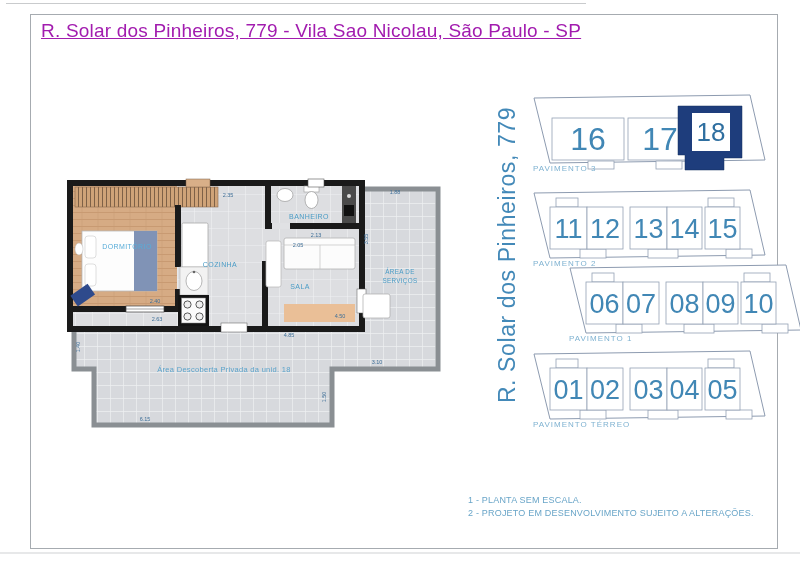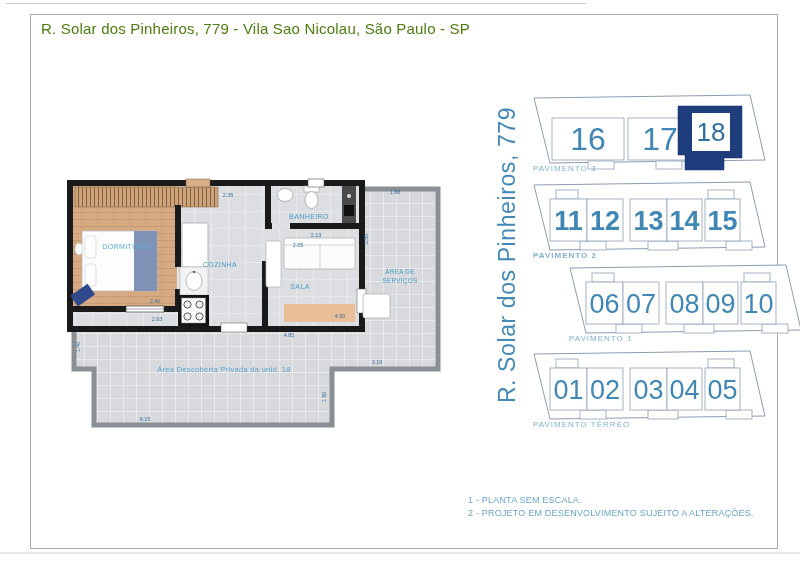--- a/index.html
+++ b/index.html
@@ -3,21 +3,21 @@
 <meta charset="utf-8">
 <style>
   html,body{margin:0;padding:0;}
   body{
     width:800px;height:566px;position:relative;background:#ffffff;
     font-family:"Liberation Sans", sans-serif;overflow:hidden;
   }
   .top-line{position:absolute;left:6px;top:3px;width:580px;height:1px;background:#c9cbcd;}
   .bottom-line{position:absolute;left:0;top:552px;width:800px;height:2px;background:#e7e8e9;}
   .sheet-border{position:absolute;left:30px;top:14px;width:746px;height:533px;border:1px solid #a6abb0;}
-  .header-title{position:absolute;left:41px;top:20px;font-size:15px;color:#4d7c0f;letter-spacing:.2px;}
+  .header-title{position:absolute;left:41px;top:20px;font-size:19px;color:#a21caf;letter-spacing:.2px;text-decoration:underline;}
   .plan{position:absolute;left:58px;top:177px;width:400px;height:262px;}
   .side-title{
     position:absolute;left:507px;top:255px;transform:translate(-50%,-50%) rotate(-90deg);
     white-space:nowrap;font-size:23px;color:#4389b8;letter-spacing:.6px;
   }
   .building{position:absolute;left:528px;top:0;width:250px;height:440px;}
   .floor{position:absolute;left:0;width:250px;height:88px;}
   .floor-svg{width:250px;height:88px;display:block;}
   .floor-svg .outline{fill:#ffffff;stroke:#8d9bb0;stroke-width:1;}
   .floor-svg .unit-cell{fill:#ffffff;stroke:#93a1b5;stroke-width:.8;}
@@ -160,21 +160,21 @@
         <rect x="24" y="26" width="72" height="42" class="unit-cell"></rect>
         <text x="60" y="58" class="unit-number-big">16</text>
         <rect x="100" y="26" width="64" height="42" class="unit-cell"></rect>
         <text x="132" y="58" class="unit-number-big">17</text>
         <path d="M150,14 L214,14 L214,66 L196,66 L196,78 L157,78 L157,63 L150,63 Z" class="unit-highlight"></path>
         <rect x="164" y="21" width="38" height="38" class="unit-box"></rect>
         <text x="183" y="49" class="unit-number-hl">18</text>
       </svg>
       <div class="floor-label">PAVIMENTO 3</div>
     </div>
-    <div class="floor" style="top: 179px; font-weight: bold;">
+    <div class="floor" style="top: 187px;">
       <svg viewBox="0 0 250 88" class="floor-svg">
         <path d="M6,6 L222,3 L237,68 L22,71 Z" class="outline"></path>
         <rect x="28" y="11" width="22" height="9" class="tab"></rect>
         <rect x="180" y="11" width="26" height="9" class="tab"></rect>
         <rect x="52" y="62" width="26" height="9" class="tab"></rect>
         <rect x="120" y="62" width="30" height="9" class="tab"></rect>
         <rect x="198" y="62" width="26" height="9" class="tab"></rect>
         <rect x="22" y="20" width="37" height="42" class="unit-cell"></rect>
         <text x="40.5" y="51" class="unit-number">11</text>
         <rect x="59" y="20" width="36" height="42" class="unit-cell"></rect>

